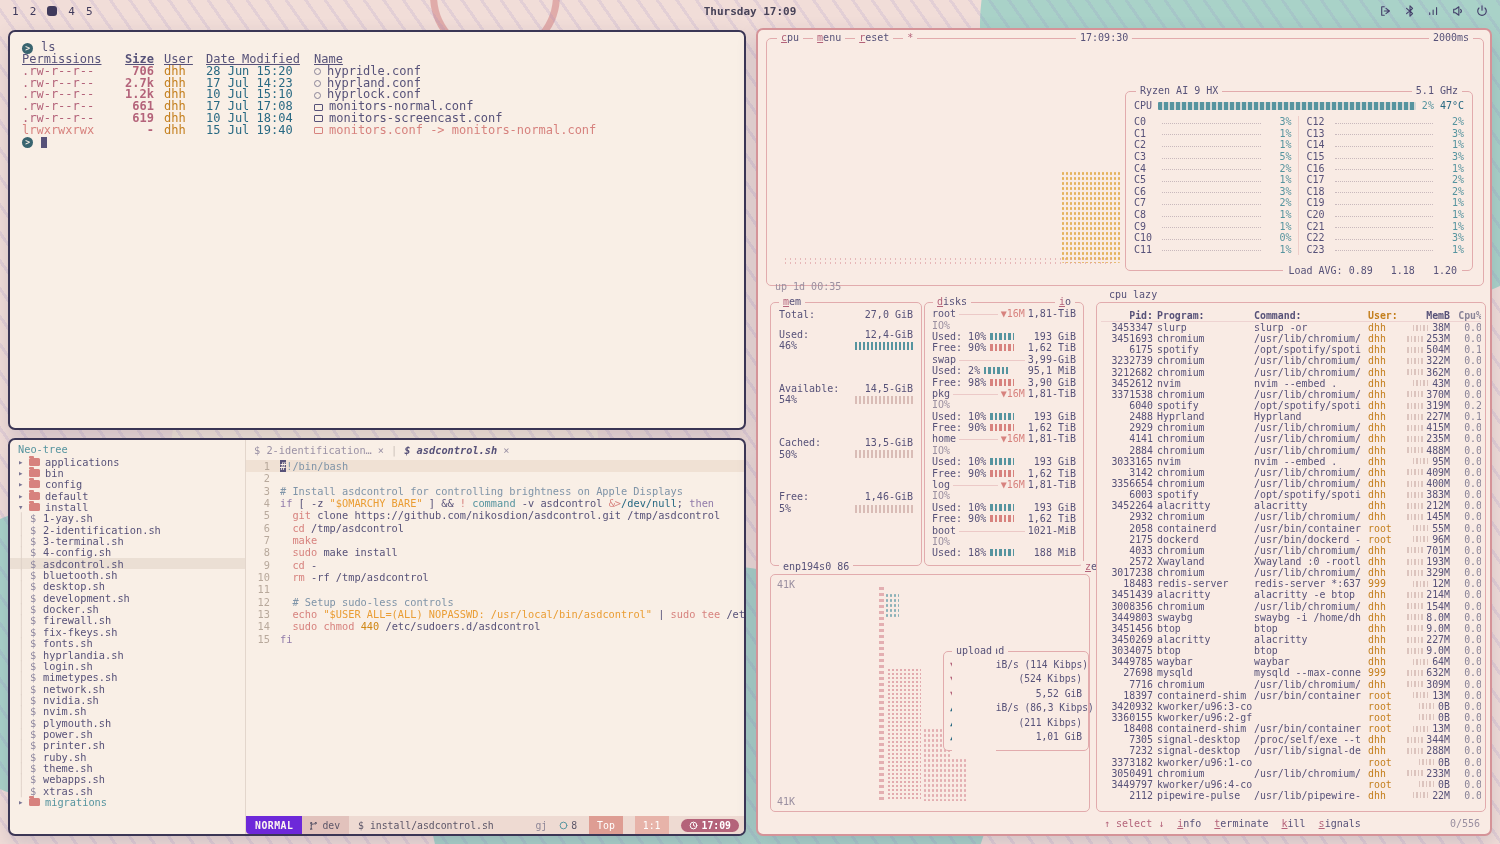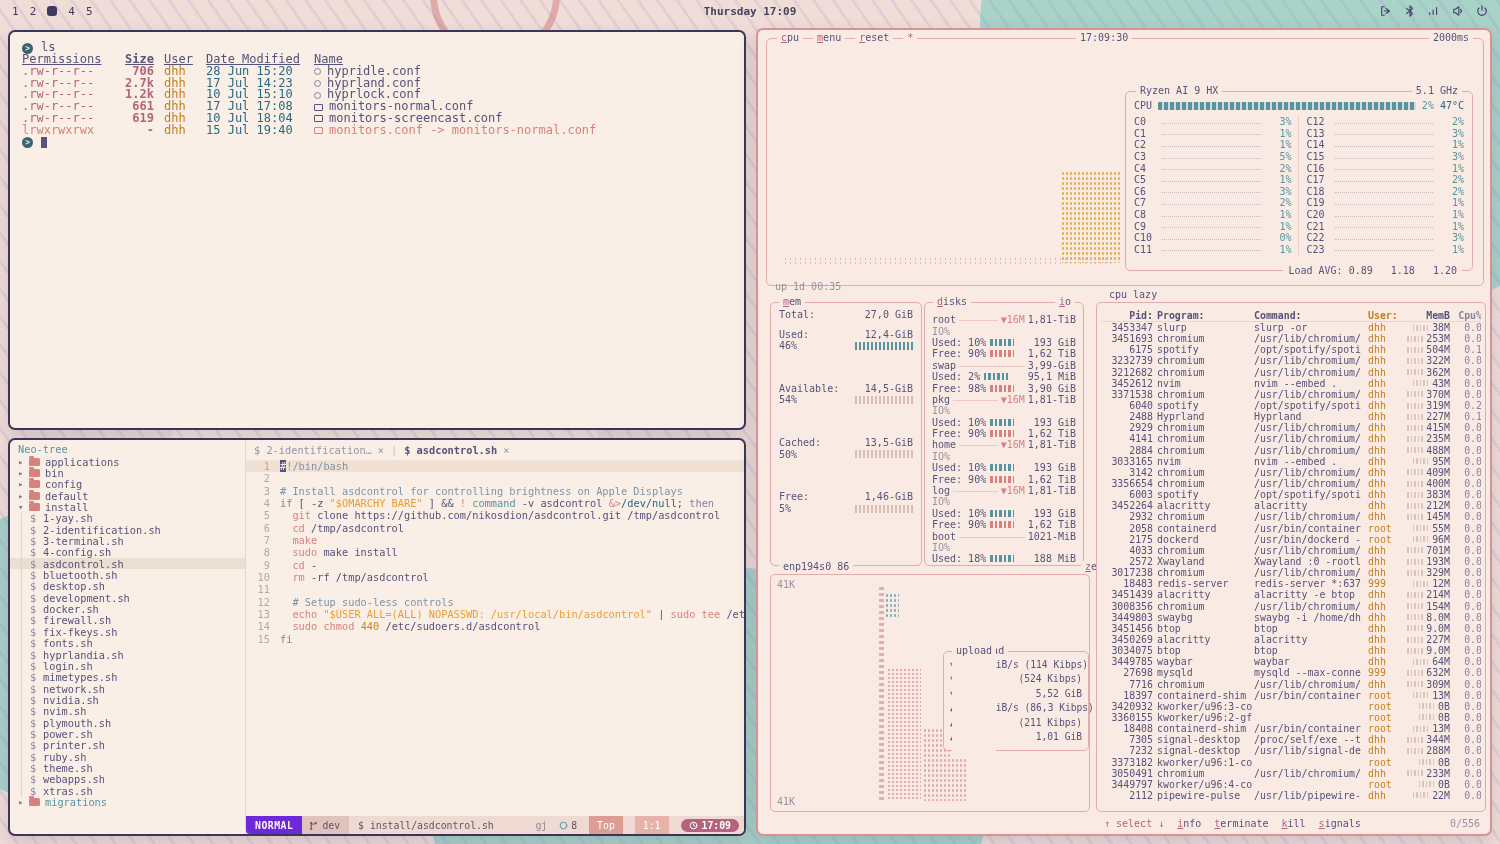--- a/index.html
+++ b/index.html
@@ -54,21 +54,21 @@
 .chev{width:11px;color:#797593;flex:none;font-size:9px}
 .dicon{width:11px;height:8px;background:#d7827e;border-radius:1.5px;margin-right:5px;flex:none;position:relative}
 .dicon::before{content:"";position:absolute;top:-2px;left:0;width:5px;height:2px;background:#d7827e;border-radius:1px 1px 0 0}
 .guide{width:12px;color:#dccfc6;flex:none}
 .ficon{width:13px;color:#9089a0;flex:none}
 .tlabel{color:#575279}
 .trow.accent .tlabel{color:#56949f}
 .ed{flex:1;display:flex;flex-direction:column;min-width:0}
 .tabs{height:19px;display:flex;align-items:center;padding-left:8px;color:#9a91a5;font-size:10.3px;gap:7px;flex:none}
 .tab{display:flex;gap:6px;align-items:flex-start;cursor:default}
-.tab.active{color:#575279;font-weight:bold}
+.tab.active{color:#575279;font-style:italic;font-weight:bold}
 .tabclose{color:#9a91a5;font-weight:normal}
 .tabsep{color:#cabfb8}
 .code{flex:1;overflow:hidden;padding-top:1px}
 .cline{display:flex;height:12.35px;white-space:pre;font-size:10.3px;overflow:hidden}
 .cline.cur{background:#f0e1d4}
 .lnum{width:24px;text-align:right;color:#b8a99c;margin-right:10px;flex:none}
 .ctext{overflow:hidden}
 .sy-kw{color:#907aa9}.sy-cmd{color:#d7827e}.sy-str{color:#ea9d34}.sy-com{color:#7f94a8}.sy-path{color:#286983}.sy-fn{color:#56949f}.sy-num{color:#d08713}.sy-tx{color:#575279}
 .blkcur{background:#575279;color:#f9efe6}
 .statusline{height:18px;background:#eedad2;display:flex;align-items:center;font-size:9.8px;color:#6e6880;flex:none}
@@ -112,21 +112,21 @@
 .membox{left:12px;top:272px;width:152px;height:264px;padding:6px 8px}
 .membox .blabel,.diskbox .blabel,.netbox .blabel,.procbox .blabel{position:absolute;top:-7px}
 .memline{display:flex;justify-content:space-between;height:11.6px;white-space:pre}
 .memtotal{margin-bottom:8px}
 .memgroup{margin-bottom:31px}
 .memgroup:last-child{margin-bottom:0}
 .mpct{color:#575279}
 .meterdots{width:58px;height:8px;align-self:center}
 .meterdots.teal{background:repeating-linear-gradient(90deg,#56949f 0 2px,transparent 2px 4px)}
 .meterdots.faint{background:repeating-linear-gradient(90deg,#d9bcb6 0 2px,transparent 2px 4px)}
-.diskbox{left:166px;top:272px;width:160px;height:264px;padding:11px 7px}
+.diskbox{left:166px;top:272px;width:160px;height:264px;padding:5px 7px}
 .dline{display:flex;align-items:center;height:11.4px;white-space:pre;overflow:hidden}
 .dname{color:#575279}
 .dfill{flex:1;border-bottom:1px solid #ecc9c7;margin:0 3px 4px 3px;height:7px}
 .diorate{color:#d7827e;margin-right:3px}
 .dsize{color:#575279}
 .dio{color:#9a8fa0}
 .dul{color:#575279}
 .dmeter{width:24px;height:7px;margin:0 4px;flex:none}
 .dmeter.teal{background:repeating-linear-gradient(90deg,#56949f 0 2.5px,transparent 2.5px 4.5px)}
 .dmeter.rose{background:repeating-linear-gradient(90deg,#d7827e 0 2.5px,transparent 2.5px 4.5px)}

